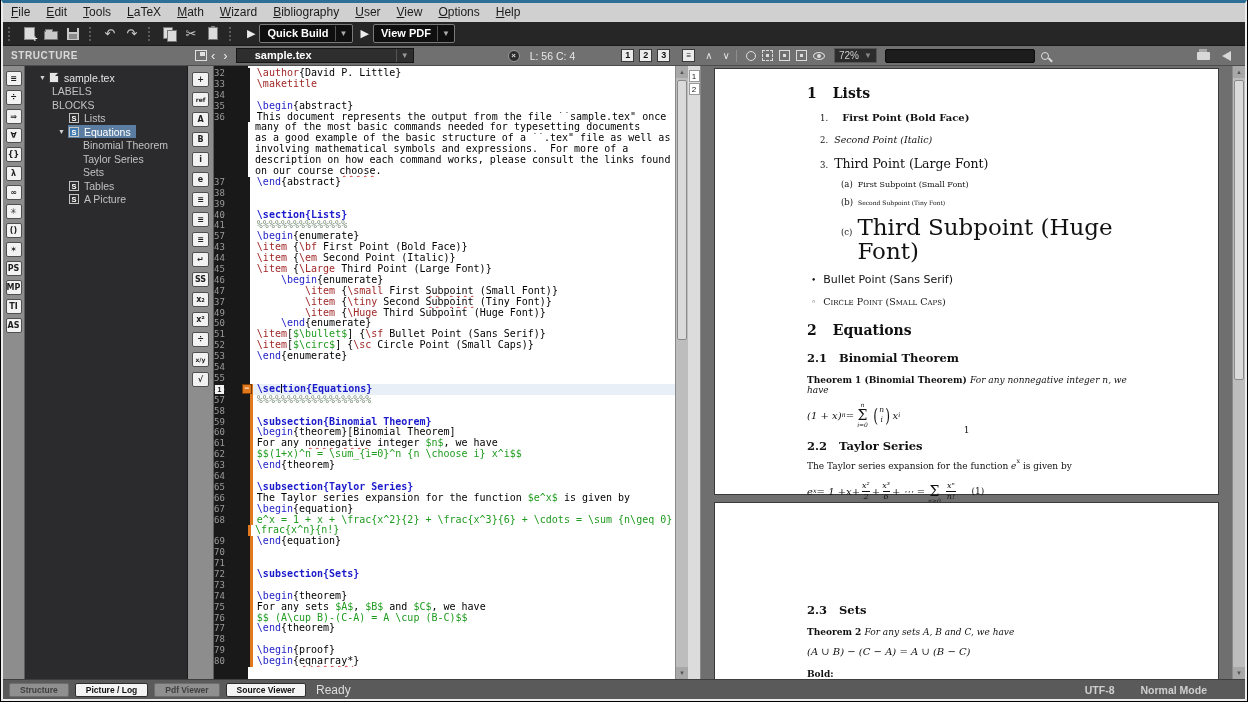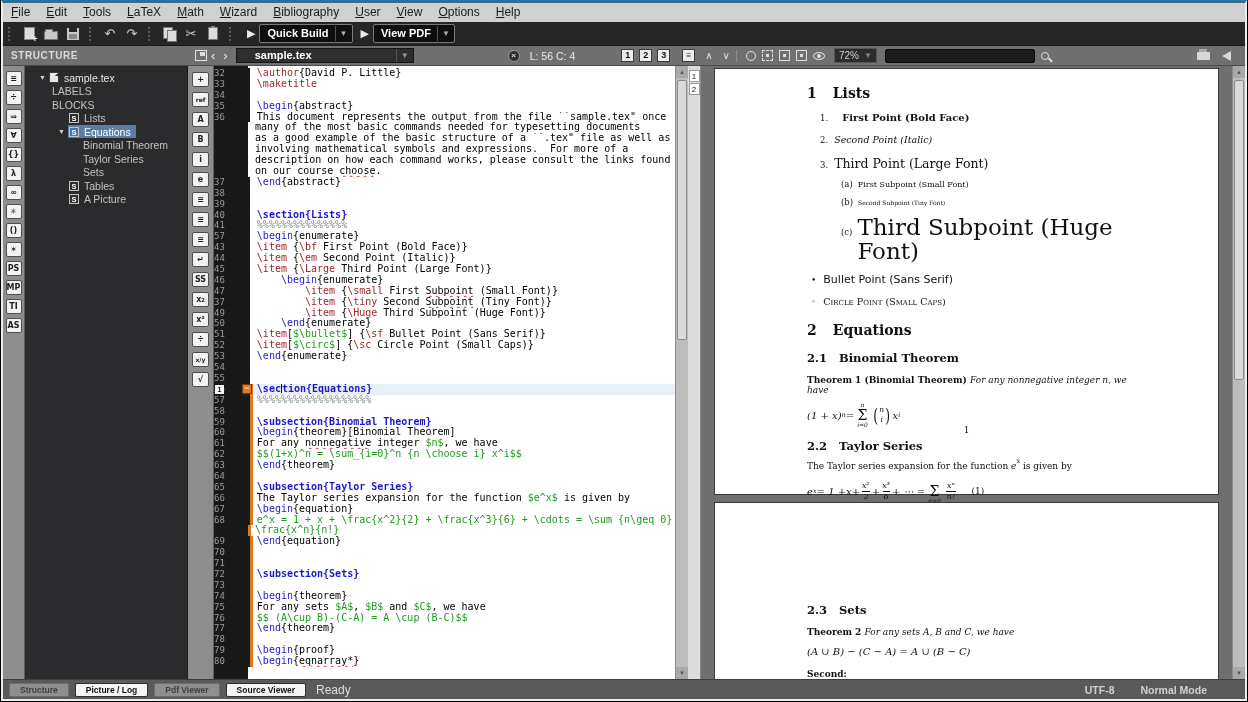--- a/index.html
+++ b/index.html
@@ -669,21 +669,21 @@
               <span class="den">n!</span>
             </span>
             <span class="tag">(1)</span>
           </div><div class="ppagenum">1</div></div>
         <div class="pdfpage p2"><div class="ph2" style="margin-top: 100px;">
             <span>2.3</span>
             <span class="gap"></span>
             <span>Sets</span>
           </div><div class="pthm"><b>Theorem 2 </b><i>For any sets A, B and C, we have</i></div><div class="peq mq" style="min-height: 14px;">
             <span class="mq-t">(A ∪ B) − (C − A) = A ∪ (B − C)</span>
-          </div><div class="pthm"><b>Second:</b></div></div>
+          </div><div class="pthm"><b>Bold:</b></div></div>
       </div>
     <div class="pdfscroll">
       <div class="sb-up">▲</div>
       <div class="sb-thumb" style="top:14px;height:300px;"></div>
       <div class="sb-dn">▼</div>
     </div>
   </div>
 
   <div class="statusbar">
     <span id="sb-tabs" style="display:flex;align-items:center;">

